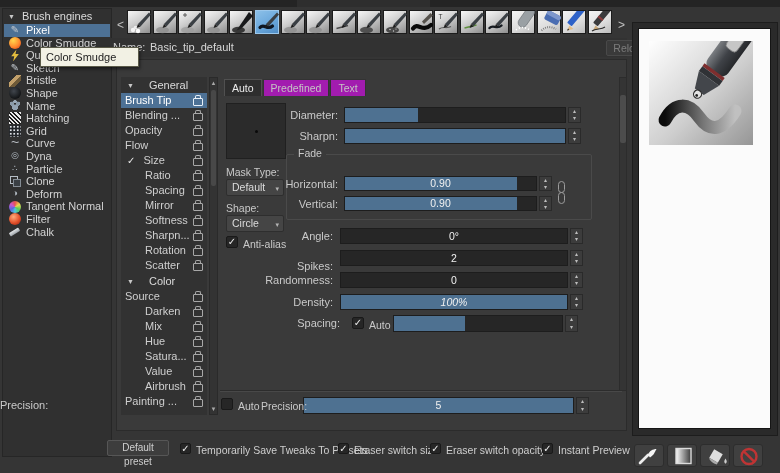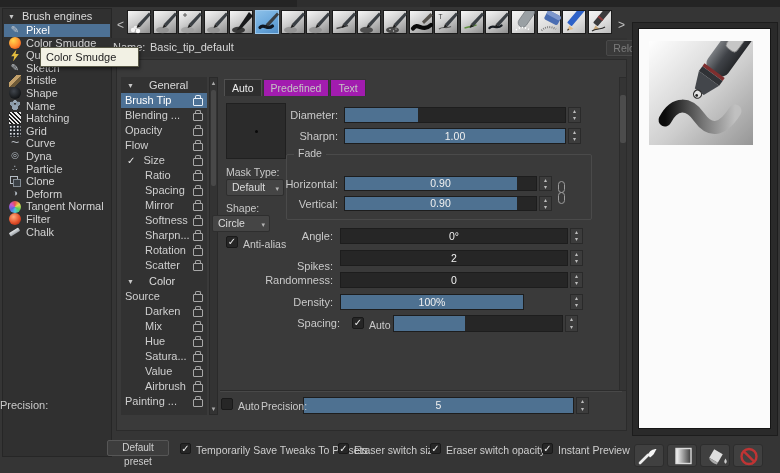--- a/index.html
+++ b/index.html
@@ -341,21 +341,21 @@
 
   <div id="tip-preview" class="abs">
     <div id="tip-dot" class="abs"></div>
   </div>
   <span class="slabel" style="left:226px;top:166px;">Mask Type:</span>
   <button class="combo" style="left:226px;top:179px;">
     <span>Default</span>
     <span class="carr">▾</span>
   </button>
   <span class="slabel" style="left:226px;top:202px;">Shape:</span>
-  <button class="combo" style="left:212px;top:215px;">
+  <button class="combo" style="left:226px;top:215px;">
     <span>Circle</span>
     <span class="carr">▾</span>
   </button>
   <span class="cbox" id="anti-cb" style="left:226px;top:236px;">✓</span>
   <span class="slabel" style="left:243px;top:238px;">Anti-alias</span>
 
   <div id="fadebox" class="abs"></div>
   <span id="fadetitle" class="abs">Fade</span>
   <span id="chain" class="abs"></span>
   <div id="params-host">
@@ -363,21 +363,20 @@
       <div class="pslider" style="left:344px;top:107px;width:222px;height:16px;">
         <div class="pfill" style="width:33%;"></div>
       </div>
       <div class="pspin" style="left:568px;top:107px;height:16px;">
         <span>▴</span>
         <span>▾</span>
       </div>
       <div class="plabel" style="left:226px;top:130px;width:112px;">Sharpn:</div>
       <div class="pslider" style="left:344px;top:128px;width:222px;height:16px;">
         <div class="pfill" style="width:100%;"></div>
-        <span class="pvalue" style="line-height:14px;">1.00</span>
       </div>
       <div class="pspin" style="left:568px;top:128px;height:16px;">
         <span>▴</span>
         <span>▾</span>
       </div>
       <div class="plabel" style="left:226px;top:178px;width:112px;">Horizontal:</div>
       <div class="pslider" style="left:344px;top:176px;width:193px;height:15px;">
         <div class="pfill" style="width:90%;"></div>
         <span class="pvalue" style="line-height:13px;">0.90</span>
       </div>
@@ -415,21 +414,21 @@
       <div class="plabel" style="left:221px;top:274px;width:112px;">Randomness:</div>
       <div class="pslider" style="left:340px;top:272px;width:228px;height:16px;">
         <div class="pfill" style="width:0%;"></div>
         <span class="pvalue" style="line-height:14px;">0</span>
       </div>
       <div class="pspin" style="left:570px;top:272px;height:16px;">
         <span>▴</span>
         <span>▾</span>
       </div>
       <div class="plabel" style="left:221px;top:296px;width:112px;">Density:</div>
-      <div class="pslider" style="left:340px;top:294px;width:184px;height:16px;">
+      <div class="pslider" style="left:340px;top:294px;width:228px;height:16px;font-style:italic;">
         <div class="pfill" style="width:100%;"></div>
         <span class="pvalue" style="line-height:14px;">100%</span>
       </div>
       <div class="pspin" style="left:570px;top:294px;height:16px;">
         <span>▴</span>
         <span>▾</span>
       </div>
       <div class="plabel" style="left:228px;top:317px;width:112px;">Spacing:</div>
       <div class="pslider" style="left:393px;top:315px;width:170px;height:17px;">
         <div class="pfill" style="width:42%;"></div>

